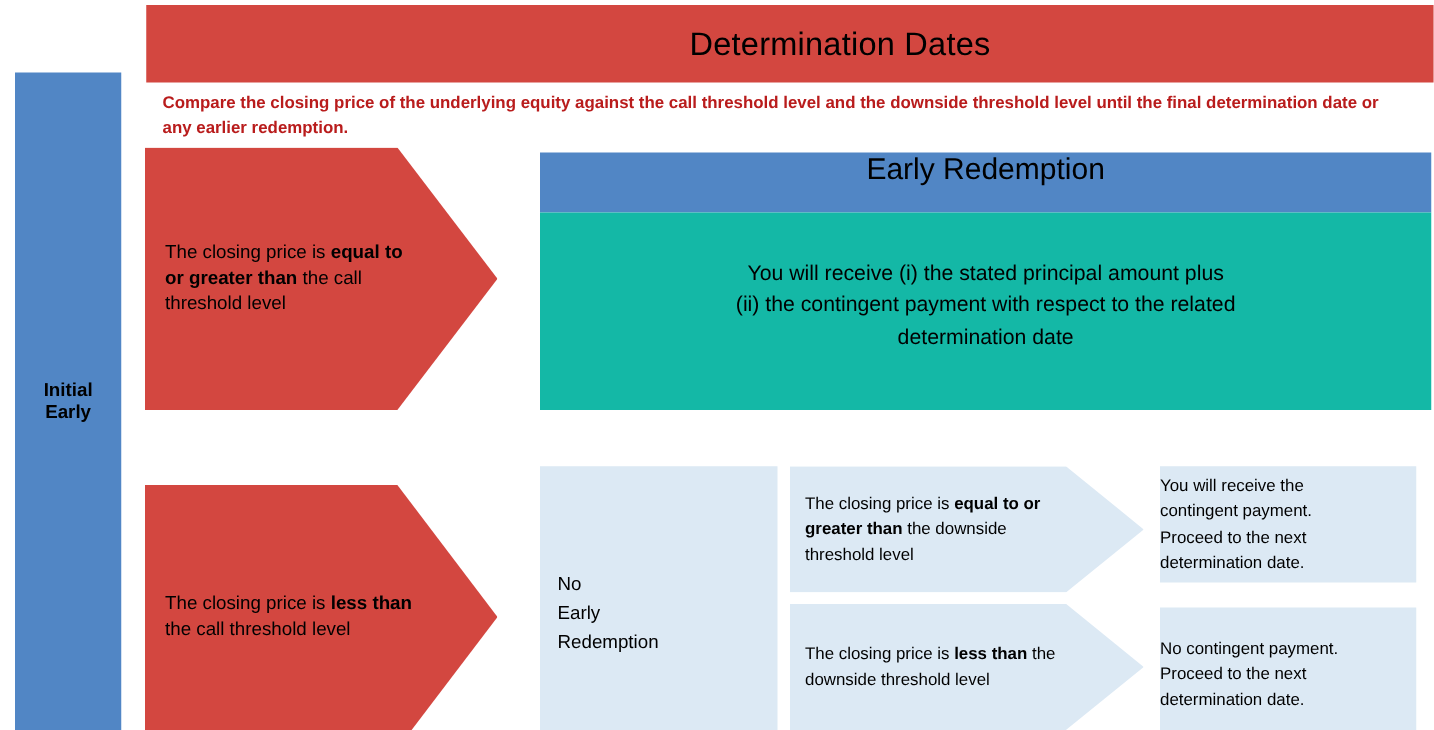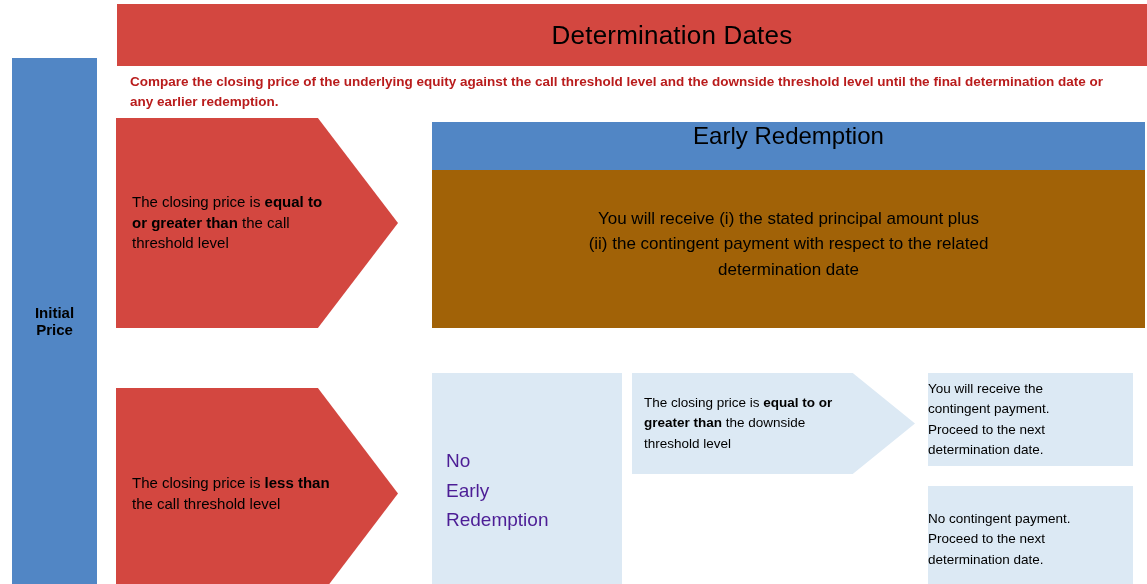--- a/index.html
+++ b/index.html
@@ -124,21 +124,21 @@
   #early-redemption-header .hdr-text {
     color: #000000;
     font-size: 24px;
   }
   #early-redemption-body {
     position: absolute;
     left: 0;
     top: 48px;
     width: 100%;
     height: 158px;
-    background: #a16207;
+    background: #14b8a6;
     display: flex;
     align-items: center;
     justify-content: center;
   }
   #early-redemption-body .body-text {
     color: #000000;
     font-size: 17px;
     line-height: 1.5;
     text-align: center;
     white-space: pre-line;
@@ -150,22 +150,22 @@
     position: absolute;
     left: 432px;
     top: 373px;
     width: 190px;
     height: 211px;
     background: #DCE9F4;
     display: flex;
     align-items: center;
   }
   #no-early-redemption .ner-text {
-    color: #4c1d95;
-    font-size: 19px;
+    color: #000000;
+    font-size: 15px;
     line-height: 1.55;
     padding-left: 14px;
     white-space: pre-line;
     margin-top: 24px;
   }
 
   
   .blue-arrow {
     position: absolute;
     background: #DCE9F4;
@@ -222,21 +222,21 @@
     height: 107px;
   }
 </style>
 </head>
 <body>
 
 <div id="canvas">
 
   <div id="initial-price-bar">
     <div class="ip-label">Initial
-Price</div>
+Early</div>
   </div>
 
   <div id="title-banner">
     <div class="banner-text">Determination Dates</div>
   </div>
 
   <div id="description">Compare the closing price of the underlying equity against the call threshold level and the downside threshold level until the final determination date or any earlier redemption.</div>
 
   <div class="red-arrow" id="arrow-call-ge">
     <div class="arrow-text">
@@ -273,20 +273,25 @@
     </div>
   </div>
 
   <div class="outcome-box" id="outcome-contingent-payment">
     <div class="outcome-text">You will receive the
 contingent payment.
 Proceed to the next
 determination date.</div>
   </div>
 
+  <div class="blue-arrow" id="arrow-downside-lt">
+    <div class="barrow-text">
+      <span>The closing price is </span><b>less than</b><span> the downside threshold level</span>
+    </div>
+  </div>
 
   <div class="outcome-box" id="outcome-no-payment">
     <div class="outcome-text">No contingent payment.
 Proceed to the next
 determination date.</div>
   </div>
 
 </div>
 
 </body></html>

